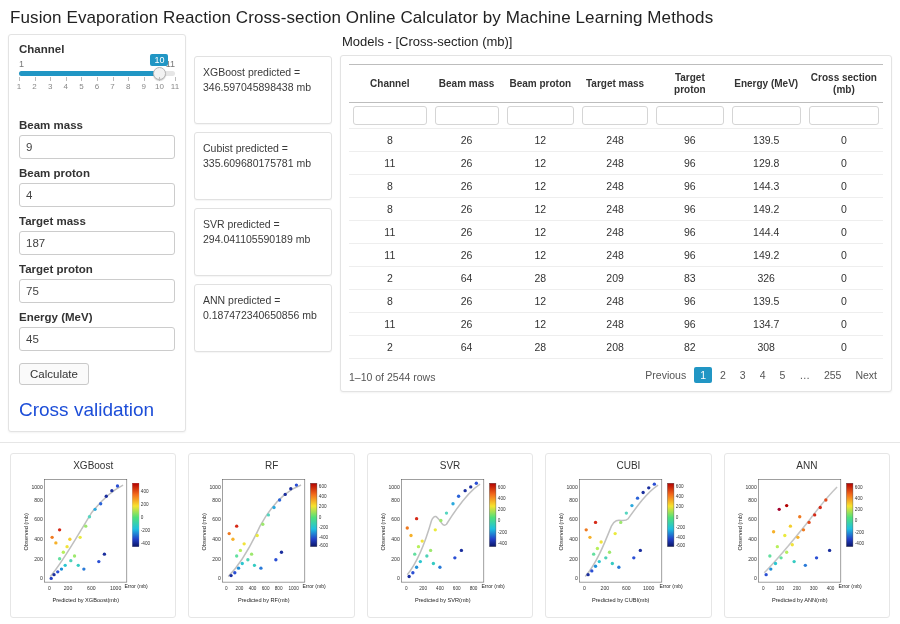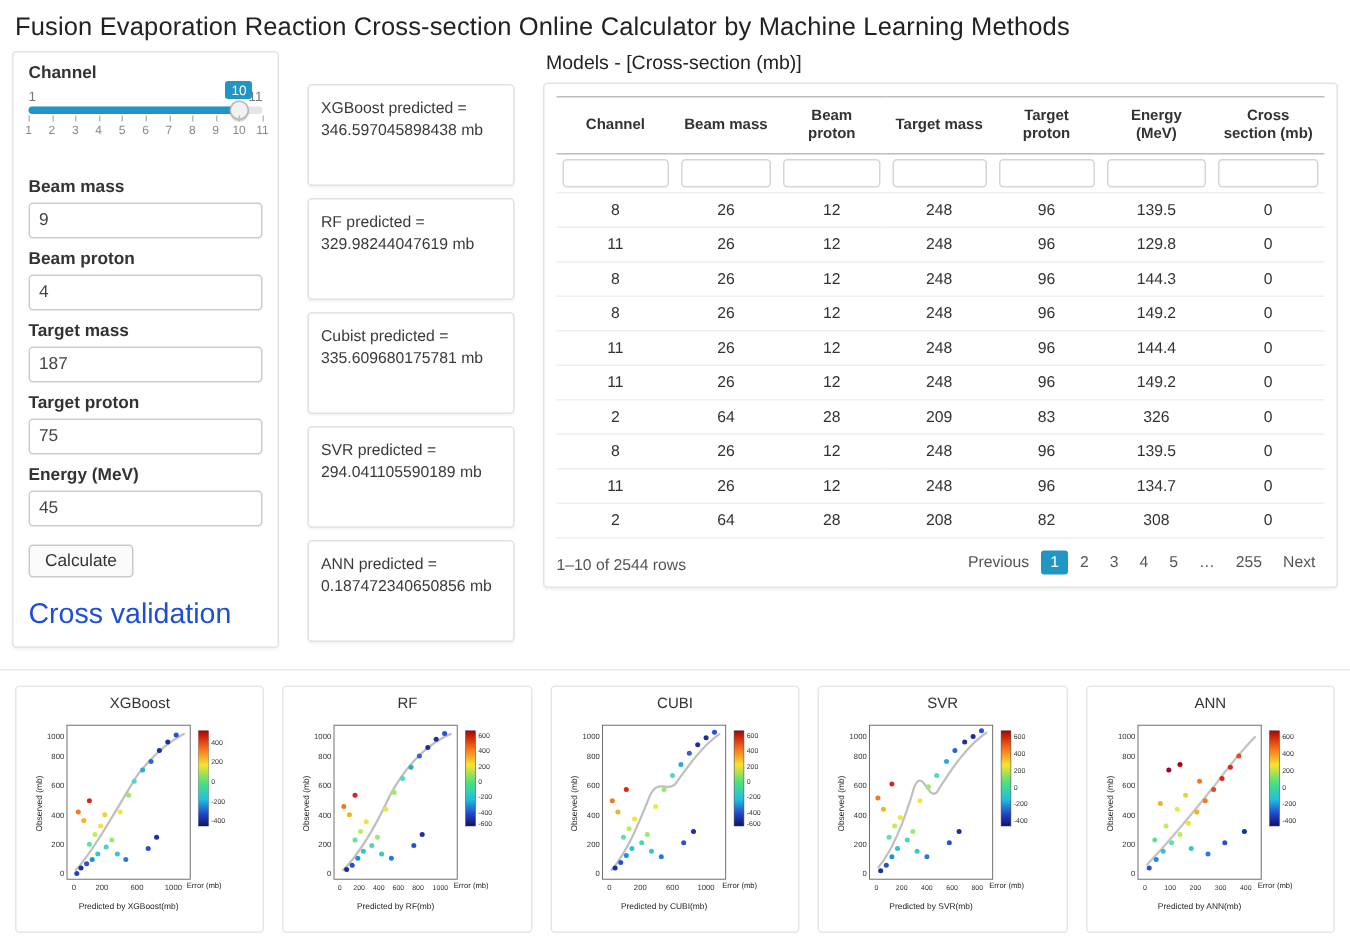--- a/index.html
+++ b/index.html
@@ -16,21 +16,21 @@
     font-size: 17px;
     font-weight: 400;
     color: #222;
     padding: 8px 10px 6px 10px;
     letter-spacing: 0.1px;
   }
   .top-area {
     display: flex;
     align-items: flex-start;
     padding: 0 8px;
-    gap: 19px;
+    gap: 8px;
   }
   
   .left-panel {
     width: 178px;
     flex: 0 0 178px;
     background: #fff;
     border: 1px solid #e3e3e3;
     border-radius: 3px;
     padding: 8px 10px 10px 10px;
     box-shadow: 0 1px 2px rgba(0,0,0,0.05);
@@ -297,24 +297,20 @@
 
     <div class="cross-val">Cross validation</div>
   </div>
 
   <div class="pred-col">
     <div class="pred-card">
       <div>XGBoost predicted =</div>
       <div>346.597045898438 mb</div>
     </div>
     <div class="pred-card">
-      <div>RF predicted =</div>
-      <div>329.98244047619 mb</div>
-    </div>
-    <div class="pred-card">
       <div>Cubist predicted =</div>
       <div>335.609680175781 mb</div>
     </div>
     <div class="pred-card">
       <div>SVR predicted =</div>
       <div>294.041105590189 mb</div>
     </div>
     <div class="pred-card">
       <div>ANN predicted =</div>
       <div>0.187472340650856 mb</div>
@@ -600,20 +596,92 @@
           <text x="131" y="50">0</text>
           <text x="131" y="61">-200</text>
           <text x="131" y="72">-400</text>
           <text x="131" y="80">-600</text>
         </g>
         <text x="126" y="124" font-size="5.5" fill="#222" text-anchor="middle">Error (mb)</text>
       </svg>
     </div>
 
     <div class="plot-card">
+      <div class="plot-title">SVR</div>
+      <svg viewBox="0 0 160 150" width="100%" height="140">
+        <rect x="28" y="8" width="88" height="110" fill="#ffffff" stroke="#555" stroke-width="0.6"></rect>
+        <g font-size="5.5" fill="#333" text-anchor="end">
+          <text x="26" y="116">0</text>
+          <text x="26" y="95">200</text>
+          <text x="26" y="74">400</text>
+          <text x="26" y="53">600</text>
+          <text x="26" y="32">800</text>
+          <text x="26" y="18">1000</text>
+        </g>
+        <g font-size="5" fill="#333" text-anchor="middle">
+          <text x="33" y="126">0</text>
+          <text x="51" y="126">200</text>
+          <text x="69" y="126">400</text>
+          <text x="87" y="126">600</text>
+          <text x="105" y="126">800</text>
+        </g>
+        <text x="72" y="139" font-size="6" fill="#222" text-anchor="middle">Predicted by SVR(mb)</text>
+        <text x="10" y="64" font-size="6" fill="#222" text-anchor="middle" transform="rotate(-90 10 64)">Observed (mb)</text>
+        <path d="M34,110 C44,98 52,80 60,52 C66,38 70,62 76,56 C86,40 98,22 112,13" fill="none" stroke="#8a8a8a" stroke-width="1.6" opacity="0.55"></path>
+        <g>
+          <circle cx="36" cy="112" r="1.8" fill="#1b2f9e"></circle>
+            <circle cx="40" cy="108" r="1.8" fill="#2b4fd4"></circle>
+          <circle cx="44" cy="102" r="1.8" fill="#1f8fd8"></circle>
+            <circle cx="48" cy="96" r="1.8" fill="#2dc6d0"></circle>
+          <circle cx="42" cy="88" r="1.8" fill="#63e0a0"></circle>
+            <circle cx="46" cy="80" r="1.8" fill="#b7f05c"></circle>
+          <circle cx="50" cy="74" r="1.8" fill="#f1e33a"></circle>
+            <circle cx="38" cy="68" r="1.8" fill="#f6b12a"></circle>
+          <circle cx="34" cy="60" r="1.8" fill="#ef7a20"></circle>
+            <circle cx="44" cy="50" r="1.8" fill="#d62a18"></circle>
+          <circle cx="55" cy="90" r="1.8" fill="#4fd2b6"></circle>
+            <circle cx="59" cy="84" r="1.8" fill="#9de86e"></circle>
+          <circle cx="64" cy="62" r="1.8" fill="#eaea3e"></circle>
+            <circle cx="70" cy="52" r="1.8" fill="#9de86e"></circle>
+          <circle cx="76" cy="44" r="1.8" fill="#57d6c0"></circle>
+            <circle cx="83" cy="34" r="1.8" fill="#2aa9dd"></circle>
+          <circle cx="89" cy="26" r="1.8" fill="#2b63d8"></circle>
+            <circle cx="96" cy="20" r="1.8" fill="#1b2f9e"></circle>
+          <circle cx="102" cy="16" r="1.8" fill="#1b2f9e"></circle>
+            <circle cx="108" cy="12" r="1.8" fill="#2b4fd4"></circle>
+          <circle cx="62" cy="98" r="1.8" fill="#35cbc2"></circle>
+            <circle cx="69" cy="102" r="1.8" fill="#2a7ad8"></circle>
+          <circle cx="85" cy="92" r="1.8" fill="#2b4fd4"></circle>
+            <circle cx="92" cy="84" r="1.8" fill="#1b2f9e"></circle>
+        </g>
+        <defs>
+          <linearGradient id="cb4" x1="0" y1="0" x2="0" y2="1">
+            <stop offset="0%" stop-color="#b30000"></stop>
+              <stop offset="18%" stop-color="#f46d1c"></stop>
+            <stop offset="36%" stop-color="#f7e32e"></stop>
+              <stop offset="54%" stop-color="#4fe07a"></stop>
+            <stop offset="72%" stop-color="#1fc0e0"></stop>
+              <stop offset="88%" stop-color="#2341c8"></stop>
+            <stop offset="100%" stop-color="#0b1566"></stop>
+          </linearGradient>
+        </defs>
+        <rect x="122" y="12" width="7" height="68" fill="url(#cb4)" stroke="#444" stroke-width="0.4"></rect>
+        <g font-size="5" fill="#333">
+          <text x="131" y="18">600</text>
+          <text x="131" y="30">400</text>
+          <text x="131" y="42">200</text>
+          <text x="131" y="54">0</text>
+          <text x="131" y="66">-200</text>
+          <text x="131" y="78">-400</text>
+        </g>
+        <text x="126" y="124" font-size="5.5" fill="#222" text-anchor="middle">Error (mb)</text>
+      </svg>
+    </div>
+
+    <div class="plot-card">
       <div class="plot-title">CUBI</div>
       <svg viewBox="0 0 160 150" width="100%" height="140">
         <rect x="28" y="8" width="88" height="110" fill="#ffffff" stroke="#555" stroke-width="0.6"></rect>
         <g font-size="5.5" fill="#333" text-anchor="end">
           <text x="26" y="116">0</text>
           <text x="26" y="95">200</text>
           <text x="26" y="74">400</text>
           <text x="26" y="53">600</text>
           <text x="26" y="32">800</text>
           <text x="26" y="18">1000</text>
@@ -672,92 +740,20 @@
           <text x="131" y="50">0</text>
           <text x="131" y="61">-200</text>
           <text x="131" y="72">-400</text>
           <text x="131" y="80">-600</text>
         </g>
         <text x="126" y="124" font-size="5.5" fill="#222" text-anchor="middle">Error (mb)</text>
       </svg>
     </div>
 
     <div class="plot-card">
-      <div class="plot-title">SVR</div>
-      <svg viewBox="0 0 160 150" width="100%" height="140">
-        <rect x="28" y="8" width="88" height="110" fill="#ffffff" stroke="#555" stroke-width="0.6"></rect>
-        <g font-size="5.5" fill="#333" text-anchor="end">
-          <text x="26" y="116">0</text>
-          <text x="26" y="95">200</text>
-          <text x="26" y="74">400</text>
-          <text x="26" y="53">600</text>
-          <text x="26" y="32">800</text>
-          <text x="26" y="18">1000</text>
-        </g>
-        <g font-size="5" fill="#333" text-anchor="middle">
-          <text x="33" y="126">0</text>
-          <text x="51" y="126">200</text>
-          <text x="69" y="126">400</text>
-          <text x="87" y="126">600</text>
-          <text x="105" y="126">800</text>
-        </g>
-        <text x="72" y="139" font-size="6" fill="#222" text-anchor="middle">Predicted by SVR(mb)</text>
-        <text x="10" y="64" font-size="6" fill="#222" text-anchor="middle" transform="rotate(-90 10 64)">Observed (mb)</text>
-        <path d="M34,110 C44,98 52,80 60,52 C66,38 70,62 76,56 C86,40 98,22 112,13" fill="none" stroke="#8a8a8a" stroke-width="1.6" opacity="0.55"></path>
-        <g>
-          <circle cx="36" cy="112" r="1.8" fill="#1b2f9e"></circle>
-            <circle cx="40" cy="108" r="1.8" fill="#2b4fd4"></circle>
-          <circle cx="44" cy="102" r="1.8" fill="#1f8fd8"></circle>
-            <circle cx="48" cy="96" r="1.8" fill="#2dc6d0"></circle>
-          <circle cx="42" cy="88" r="1.8" fill="#63e0a0"></circle>
-            <circle cx="46" cy="80" r="1.8" fill="#b7f05c"></circle>
-          <circle cx="50" cy="74" r="1.8" fill="#f1e33a"></circle>
-            <circle cx="38" cy="68" r="1.8" fill="#f6b12a"></circle>
-          <circle cx="34" cy="60" r="1.8" fill="#ef7a20"></circle>
-            <circle cx="44" cy="50" r="1.8" fill="#d62a18"></circle>
-          <circle cx="55" cy="90" r="1.8" fill="#4fd2b6"></circle>
-            <circle cx="59" cy="84" r="1.8" fill="#9de86e"></circle>
-          <circle cx="64" cy="62" r="1.8" fill="#eaea3e"></circle>
-            <circle cx="70" cy="52" r="1.8" fill="#9de86e"></circle>
-          <circle cx="76" cy="44" r="1.8" fill="#57d6c0"></circle>
-            <circle cx="83" cy="34" r="1.8" fill="#2aa9dd"></circle>
-          <circle cx="89" cy="26" r="1.8" fill="#2b63d8"></circle>
-            <circle cx="96" cy="20" r="1.8" fill="#1b2f9e"></circle>
-          <circle cx="102" cy="16" r="1.8" fill="#1b2f9e"></circle>
-            <circle cx="108" cy="12" r="1.8" fill="#2b4fd4"></circle>
-          <circle cx="62" cy="98" r="1.8" fill="#35cbc2"></circle>
-            <circle cx="69" cy="102" r="1.8" fill="#2a7ad8"></circle>
-          <circle cx="85" cy="92" r="1.8" fill="#2b4fd4"></circle>
-            <circle cx="92" cy="84" r="1.8" fill="#1b2f9e"></circle>
-        </g>
-        <defs>
-          <linearGradient id="cb4" x1="0" y1="0" x2="0" y2="1">
-            <stop offset="0%" stop-color="#b30000"></stop>
-              <stop offset="18%" stop-color="#f46d1c"></stop>
-            <stop offset="36%" stop-color="#f7e32e"></stop>
-              <stop offset="54%" stop-color="#4fe07a"></stop>
-            <stop offset="72%" stop-color="#1fc0e0"></stop>
-              <stop offset="88%" stop-color="#2341c8"></stop>
-            <stop offset="100%" stop-color="#0b1566"></stop>
-          </linearGradient>
-        </defs>
-        <rect x="122" y="12" width="7" height="68" fill="url(#cb4)" stroke="#444" stroke-width="0.4"></rect>
-        <g font-size="5" fill="#333">
-          <text x="131" y="18">600</text>
-          <text x="131" y="30">400</text>
-          <text x="131" y="42">200</text>
-          <text x="131" y="54">0</text>
-          <text x="131" y="66">-200</text>
-          <text x="131" y="78">-400</text>
-        </g>
-        <text x="126" y="124" font-size="5.5" fill="#222" text-anchor="middle">Error (mb)</text>
-      </svg>
-    </div>
-
-    <div class="plot-card">
       <div class="plot-title">ANN</div>
       <svg viewBox="0 0 160 150" width="100%" height="140">
         <rect x="28" y="8" width="88" height="110" fill="#ffffff" stroke="#555" stroke-width="0.6"></rect>
         <g font-size="5.5" fill="#333" text-anchor="end">
           <text x="26" y="116">0</text>
           <text x="26" y="95">200</text>
           <text x="26" y="74">400</text>
           <text x="26" y="53">600</text>
           <text x="26" y="32">800</text>
           <text x="26" y="18">1000</text>

